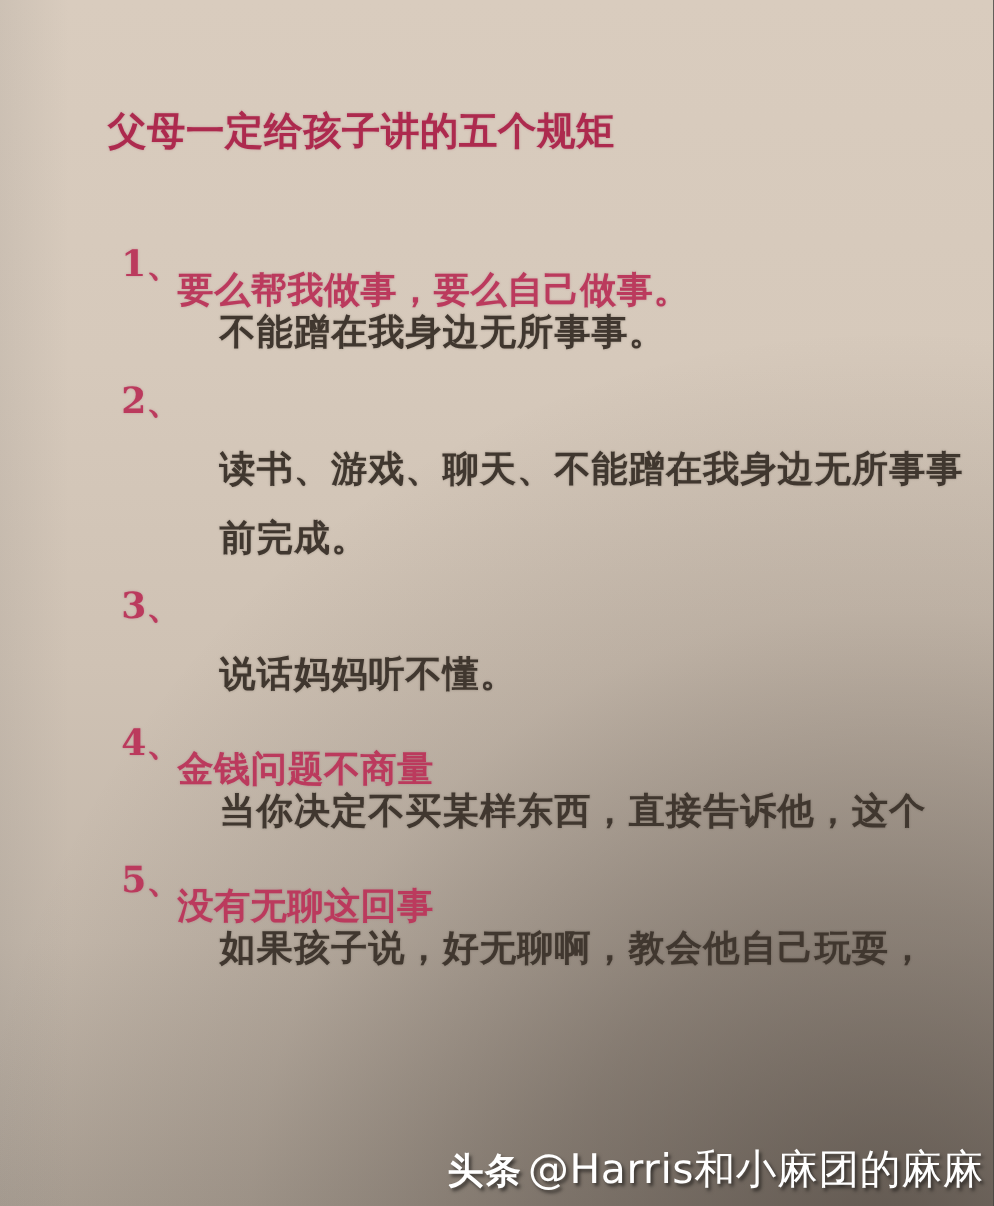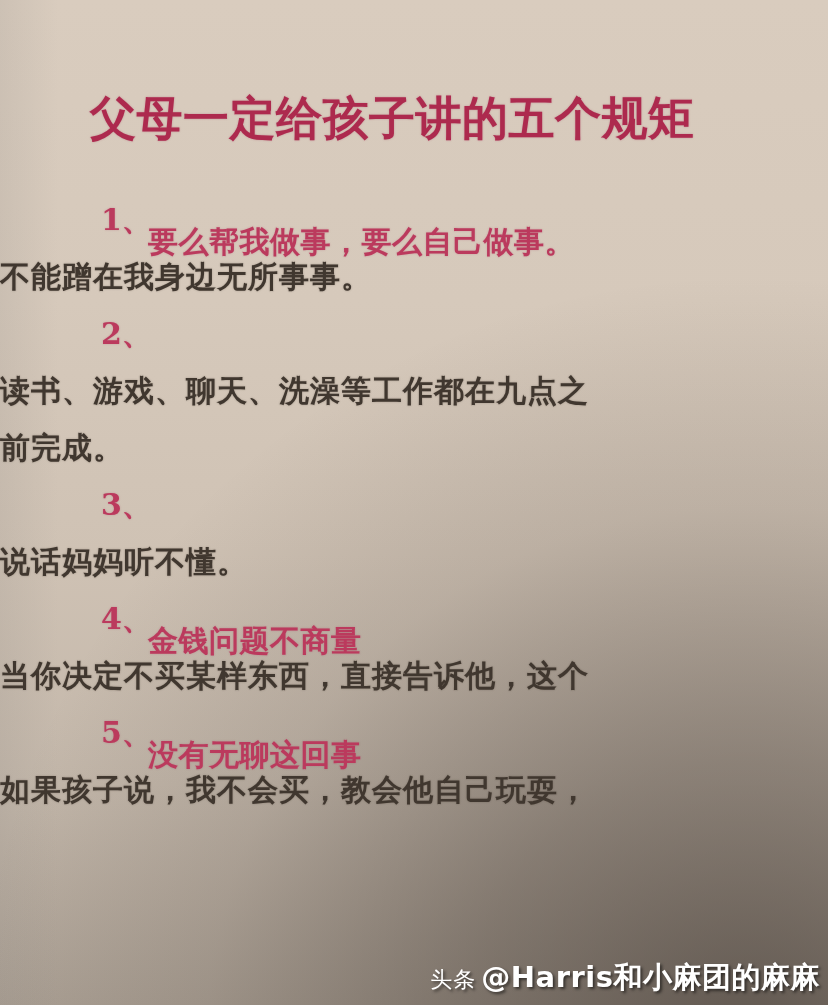--- a/index.html
+++ b/index.html
@@ -15,21 +15,21 @@
     font-family: "DejaVu Serif", "Liberation Serif", serif;
     background:
       radial-gradient(circle at 90% 104%, rgba(48,40,35,0.60) 0%, rgba(48,40,35,0.38) 22%, rgba(48,40,35,0.12) 42%, rgba(48,40,35,0) 60%),
       linear-gradient(90deg, rgba(130,126,122,0.14) 0%, rgba(130,126,122,0.0) 7%),
       linear-gradient(180deg, #d9ccbe 0%, #d6c9bb 30%, #cfc2b4 55%, #c3b7aa 78%, #aba094 100%);
   }
   .title {
     position: absolute;
     left: 90px;
     top: 88px;
-    font-size: 46px;
+    font-size: 32px;
     font-weight: bold;
     letter-spacing: 0.5px;
     color: #ad2a4e;
     text-shadow: 0 0 2px rgba(150,30,70,0.35);
     white-space: nowrap;
   }
   .rules {
     position: absolute;
     left: 0;
     top: 192px;
@@ -52,46 +52,48 @@
   }
   .line .htext {
     font-size: 30px;
     font-weight: bold;
     color: #bb3a5d;
     text-shadow: 0 0 2px rgba(160,40,80,0.30);
     letter-spacing: 0.5px;
     margin-top: 44px;
   }
   .line.body {
+    padding-left: 148px;
+    margin-left: 35px;
   }
   .line.body span {
     font-size: 30px;
     font-weight: bold;
     color: #40372f;
     text-shadow: 0 0 2px rgba(40,30,20,0.30);
     letter-spacing: 1px;
   }
   .watermark {
     position: absolute;
     right: 8px;
     bottom: 7px;
     white-space: nowrap;
     color: #ffffff;
     text-shadow: 2px 2px 3px rgba(0,0,0,0.55);
     font-family: "DejaVu Sans", "Liberation Sans", sans-serif;
   }
   .watermark .brand {
-    font-size: 22px;
-    font-weight: normal;
+    font-size: 30px;
+    font-weight: bold;
     letter-spacing: 1px;
     text-align: right;
   }
   .watermark .handle {
-    font-size: 29px;
-    font-weight: bold;
+    font-size: 34px;
+    font-weight: normal;
     letter-spacing: 0.5px;
   }
 </style>
 </head>
 <body>
 
 <div class="page">
 
   <div class="title">父母一定给孩子讲的五个规矩</div>
 
@@ -102,21 +104,21 @@
       <span class="htext">要么帮我做事，要么自己做事。</span>
     </div>
     <div class="line body">
       <span>不能蹭在我身边无所事事。</span>
     </div>
 
     <div class="line heading">
       <span class="num">2、</span>
     </div>
     <div class="line body">
-      <span>读书、游戏、聊天、洗澡等工作都在九点之</span>
+      <span>读书、游戏、聊天、不能蹭在我身边无所事事</span>
     </div>
     <div class="line body">
       <span>前完成。</span>
     </div>
 
     <div class="line heading">
       <span class="num">3、</span>
     </div>
     <div class="line body">
       <span>说话妈妈听不懂。</span>
@@ -128,21 +130,21 @@
     </div>
     <div class="line body">
       <span>当你决定不买某样东西，直接告诉他，这个</span>
     </div>
 
     <div class="line heading">
       <span class="num">5、</span>
       <span class="htext">没有无聊这回事</span>
     </div>
     <div class="line body">
-      <span>如果孩子说，我不会买，教会他自己玩耍，</span>
+      <span>如果孩子说，好无聊啊，教会他自己玩耍，</span>
     </div>
 
   </div>
 
   <div class="watermark">
     <span class="brand">头条</span>
     <span class="handle">@Harris和小麻团的麻麻</span>
   </div>
 
 </div>

